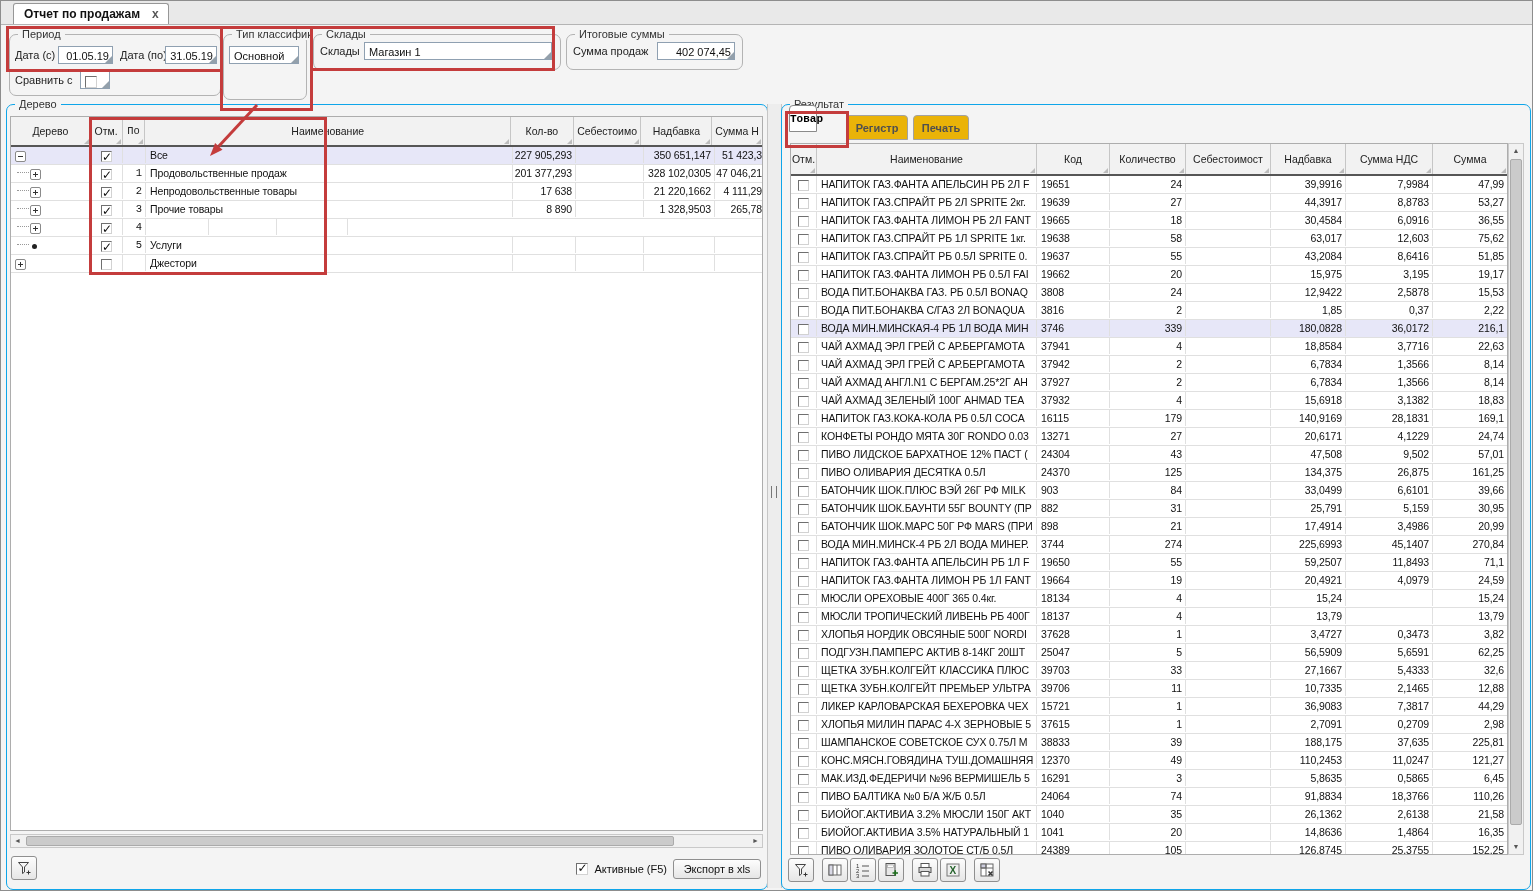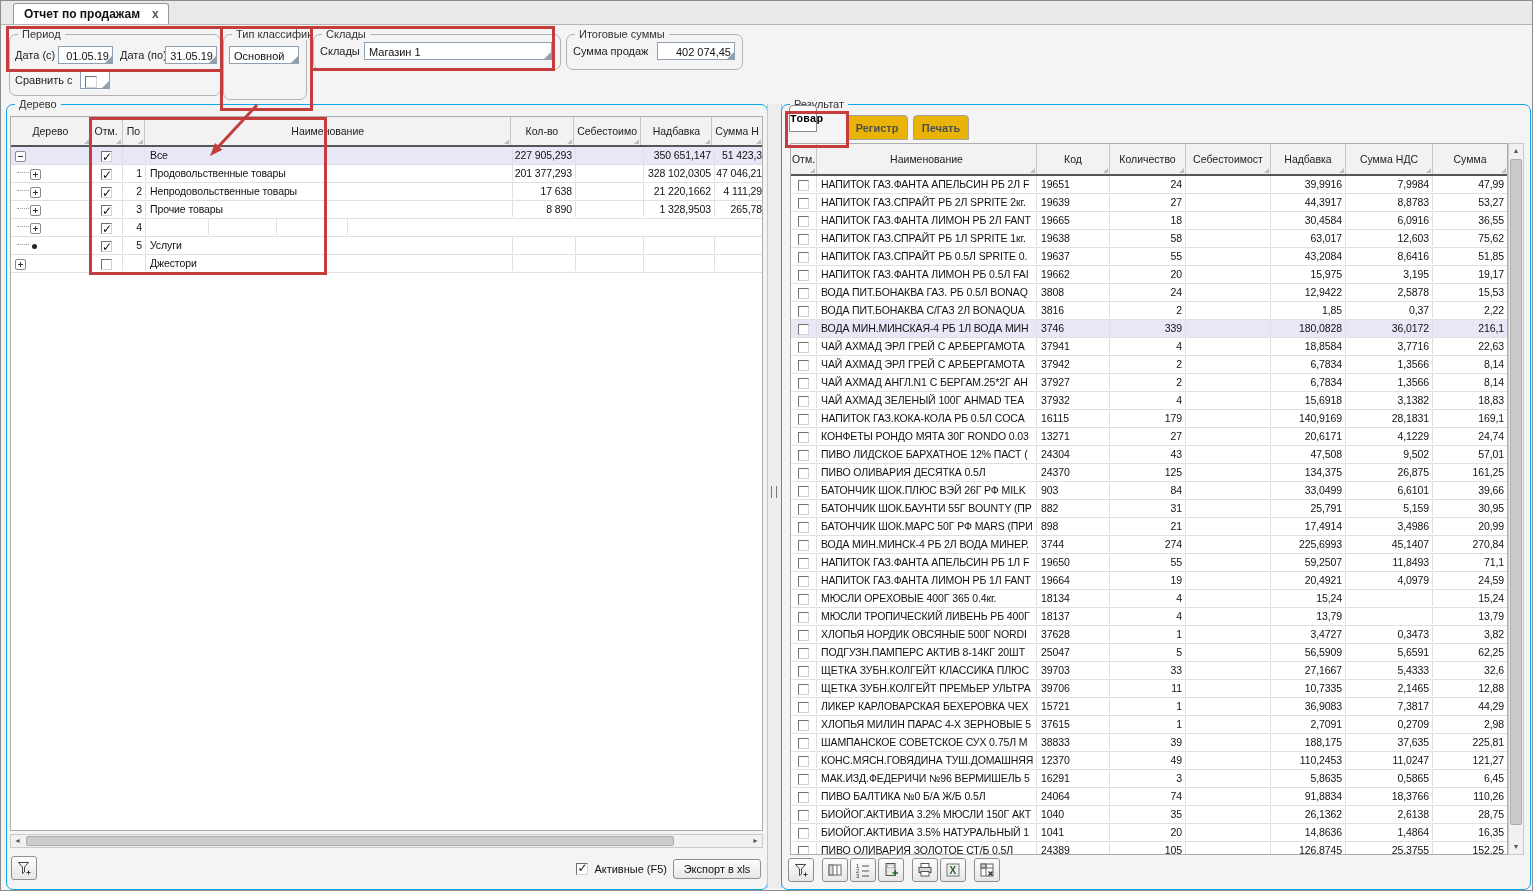--- a/index.html
+++ b/index.html
@@ -31,21 +31,21 @@
   .hrow{display:flex;background:#f2f2f2;border-bottom:2px solid #565656;}
   .hcell{position:relative;box-sizing:border-box;border-right:1px solid #c6c6c6;text-align:center;color:#222;overflow:hidden;white-space:nowrap;font-size:10.5px;}
   .hcell::after{content:'';position:absolute;right:1px;bottom:1px;border-left:5px solid transparent;border-bottom:5px solid #bcbcbc;}
   .trow{display:flex;height:17px;background:#fff;border-bottom:1px solid #e0e0e0;}
   .trow.sel{background:var(--sel,#e7e7f8);}
   .cell{height:16px;line-height:16px;box-sizing:border-box;border-right:1px solid #e0e0e0;overflow:hidden;white-space:nowrap;flex:0 0 auto;font-size:10.5px;letter-spacing:-0.1px;}
   .num{text-align:right;padding-right:3px;}
   .txt{padding-left:4px;}
   
   .lh{height:28px;line-height:28px;}
-  .lc0{width:80px;}.lc1{width:32px;text-align:center;}.lc2{width:23px;}.lc3{width:367px;}
+  .lc0{width:80px;}.lc1{width:32px;text-align:center;}.lc2{width:23px;font-family:Liberation Mono, monospace;}.lc3{width:367px;}
   .lc4{width:63px;}.lc5{width:68px;}.lc6{width:71px;}.lc7{width:50px;border-right:none;}
   
   .rh{height:30px;line-height:30px;}
   .rc0{width:26px;text-align:center;}.rc1{width:220px;}.rc2{width:73px;}.rc3{width:76px;}
   .rc4{width:85px;}.rc5{width:75px;}.rc6{width:87px;}.rc7{width:74px;border-right:none;}
   
   .exp{display:inline-block;width:11px;height:11px;border:1px solid #8a8a8a;border-radius:2px;background:#fff;position:relative;vertical-align:middle;box-sizing:border-box;}
   .exp::before{content:'';position:absolute;left:2px;right:2px;top:4px;height:1px;background:#333;}
   .exp.plus::after{content:'';position:absolute;top:2px;bottom:2px;left:4px;width:1px;background:#333;}
   .bullet{display:inline-block;width:5px;height:5px;border-radius:50%;background:#222;vertical-align:middle;margin-left:2px;}
@@ -128,21 +128,21 @@
           <div class="cell lc3 txt">Все</div>
           <div class="cell lc4 num">227 905,293</div>
           <div class="cell lc5 num"></div>
           <div class="cell lc6 num">350 651,147</div>
           <div class="cell lc7 num">51 423,3</div>
         </div>
         <div class="trow">
           <div class="cell lc0 txt"><span class="dots"></span><span class="exp plus"></span></div>
           <div class="cell lc1"><span class="cb checked" style="width: 11px; height: 11px;"></span></div>
           <div class="cell lc2 num">1</div>
-          <div class="cell lc3 txt">Продовольственные товары</div>
+          <div class="cell lc3 txt">Продовольственные продаж</div>
           <div class="cell lc4 num">201 377,293</div>
           <div class="cell lc5 num"></div>
           <div class="cell lc6 num">328 102,0305</div>
           <div class="cell lc7 num">47 046,21</div>
         </div>
         <div class="trow">
           <div class="cell lc0 txt"><span class="dots"></span><span class="exp plus"></span></div>
           <div class="cell lc1"><span class="cb checked" style="width: 11px; height: 11px;"></span></div>
           <div class="cell lc2 num">2</div>
           <div class="cell lc3 txt">Непродовольственные товары</div>
@@ -586,21 +586,21 @@
           <div class="cell rc7 num">110,26</div>
         </div>
         <div class="trow">
           <div class="cell rc0"><span class="cb" style="width: 11px; height: 11px;"></span></div>
           <div class="cell rc1 txt">БИОЙОГ.АКТИВИА 3.2% МЮСЛИ 150Г АКТ</div>
           <div class="cell rc2 txt">1040</div>
           <div class="cell rc3 num">35</div>
           <div class="cell rc4 num"></div>
           <div class="cell rc5 num">26,1362</div>
           <div class="cell rc6 num">2,6138</div>
-          <div class="cell rc7 num">28,75</div>
+          <div class="cell rc7 num">21,58</div>
         </div>
         <div class="trow">
           <div class="cell rc0"><span class="cb" style="width: 11px; height: 11px;"></span></div>
           <div class="cell rc1 txt">БИОЙОГ.АКТИВИА 3.5% НАТУРАЛЬНЫЙ 1</div>
           <div class="cell rc2 txt">1041</div>
           <div class="cell rc3 num">20</div>
           <div class="cell rc4 num"></div>
           <div class="cell rc5 num">14,8636</div>
           <div class="cell rc6 num">1,4864</div>
           <div class="cell rc7 num">16,35</div>

